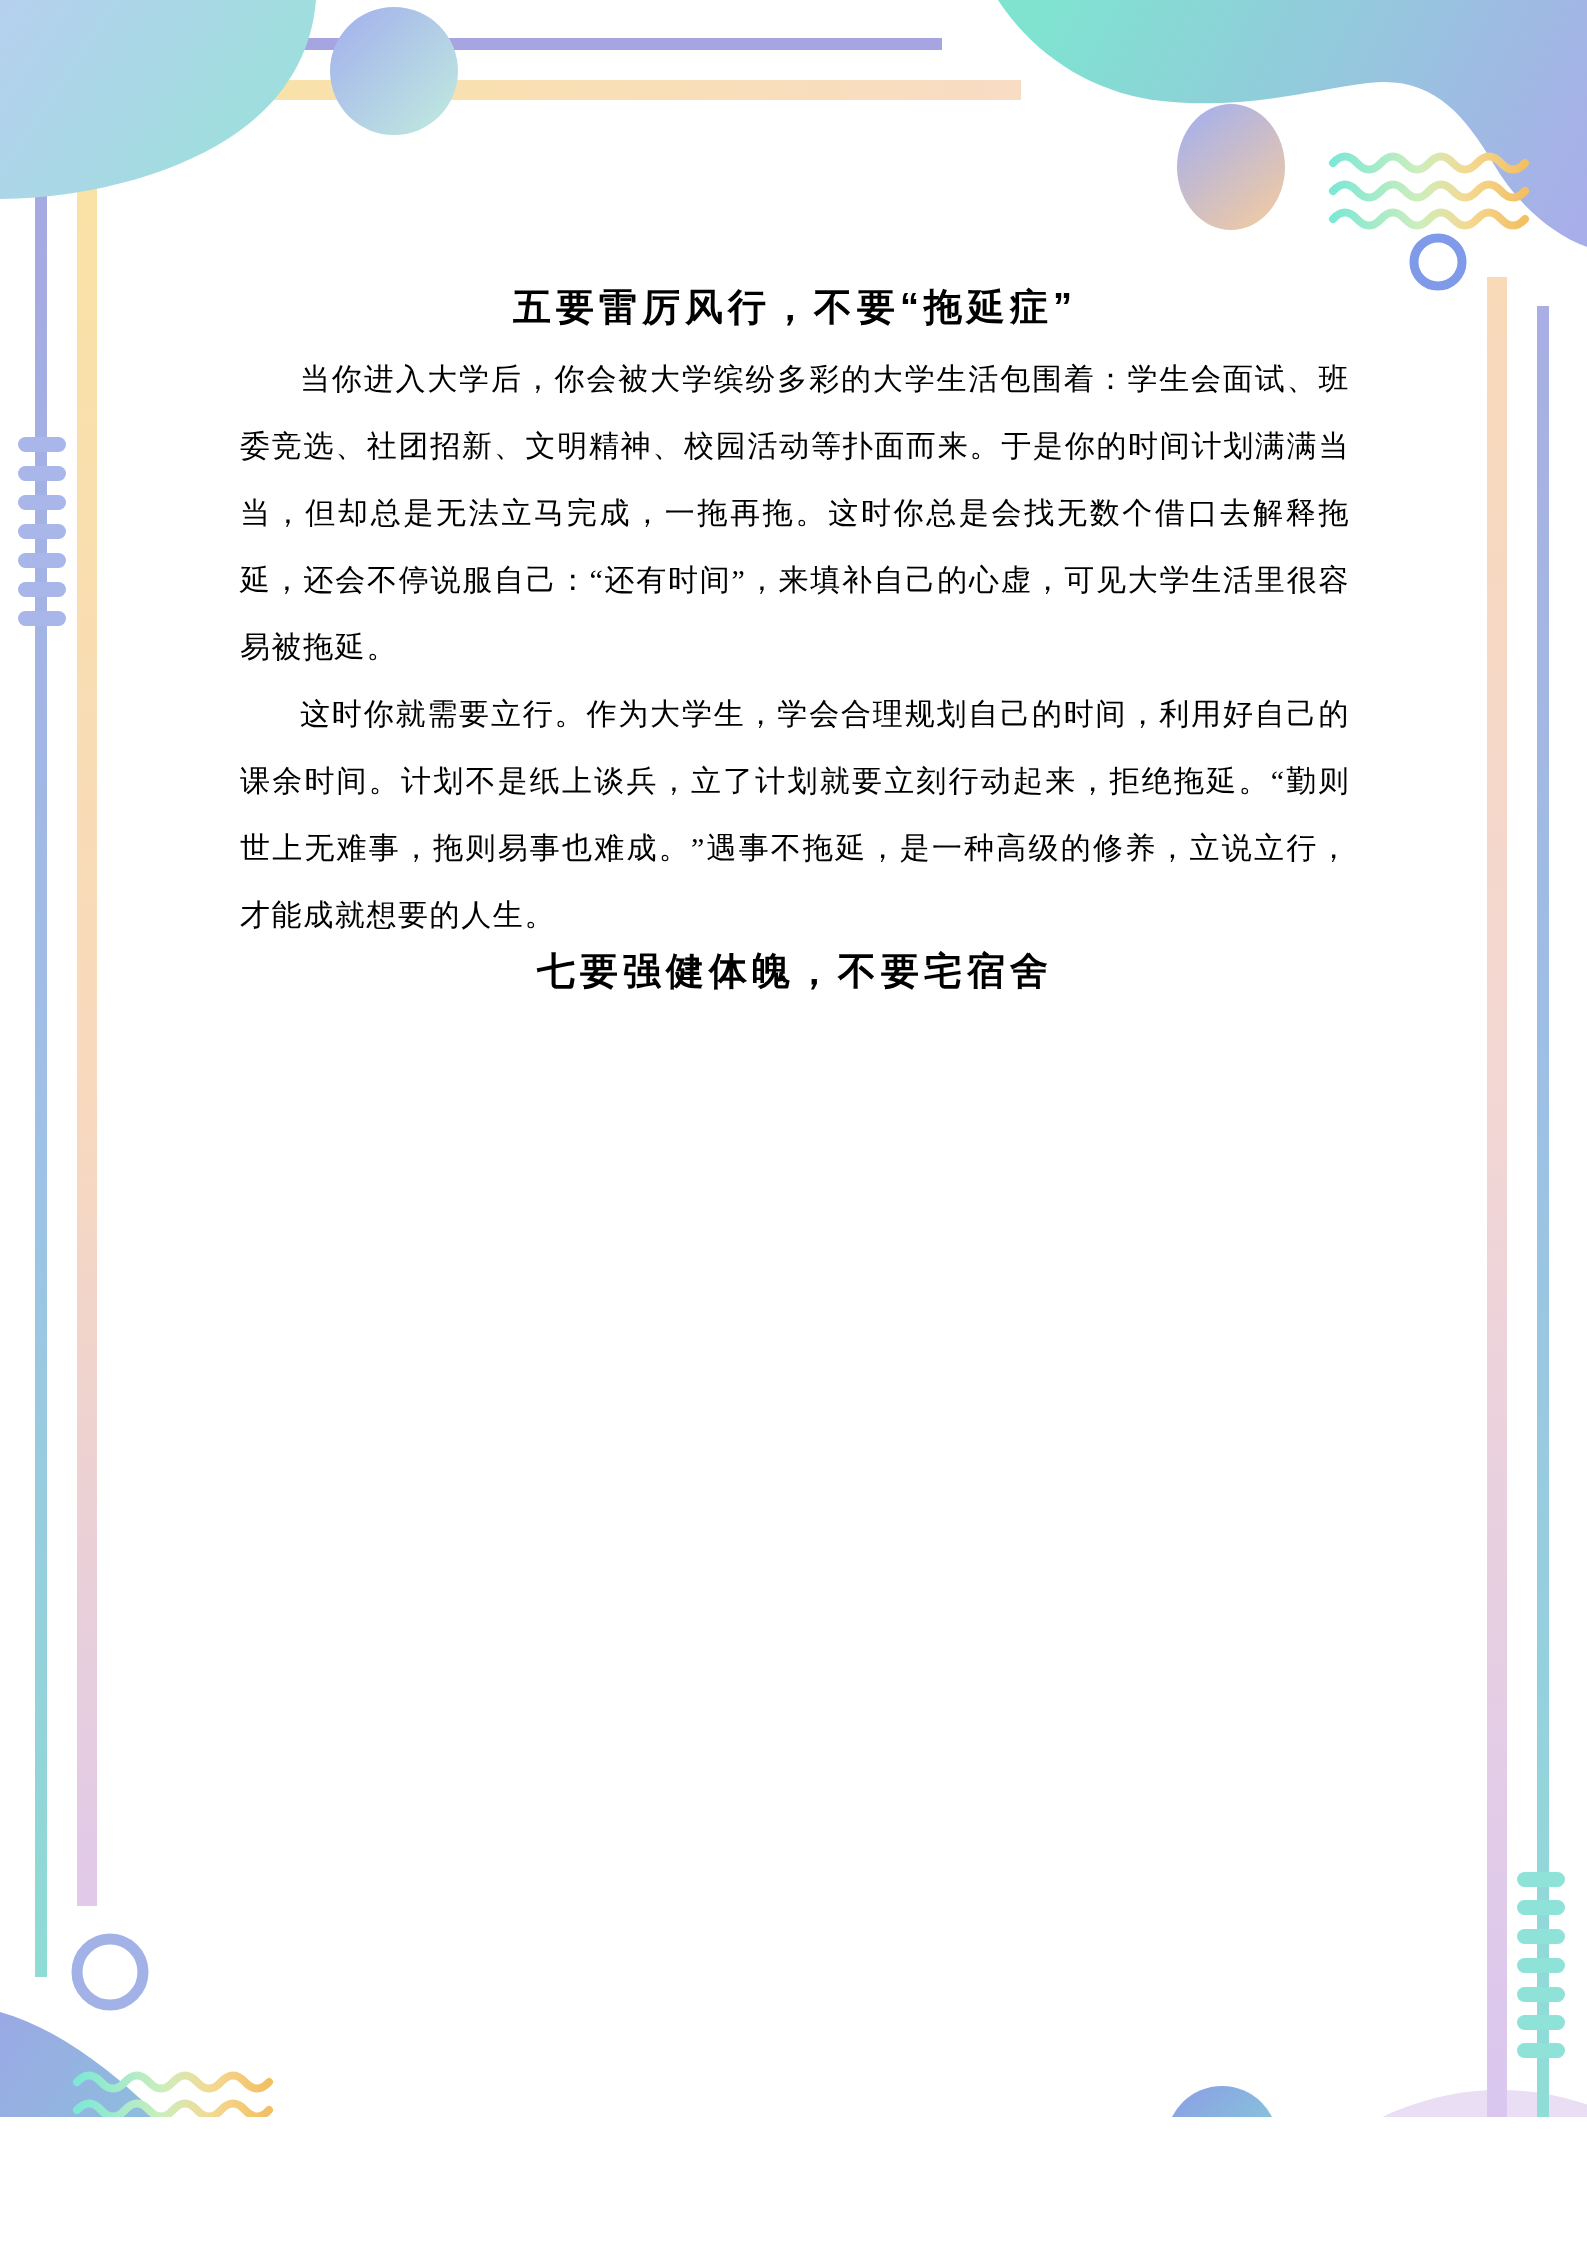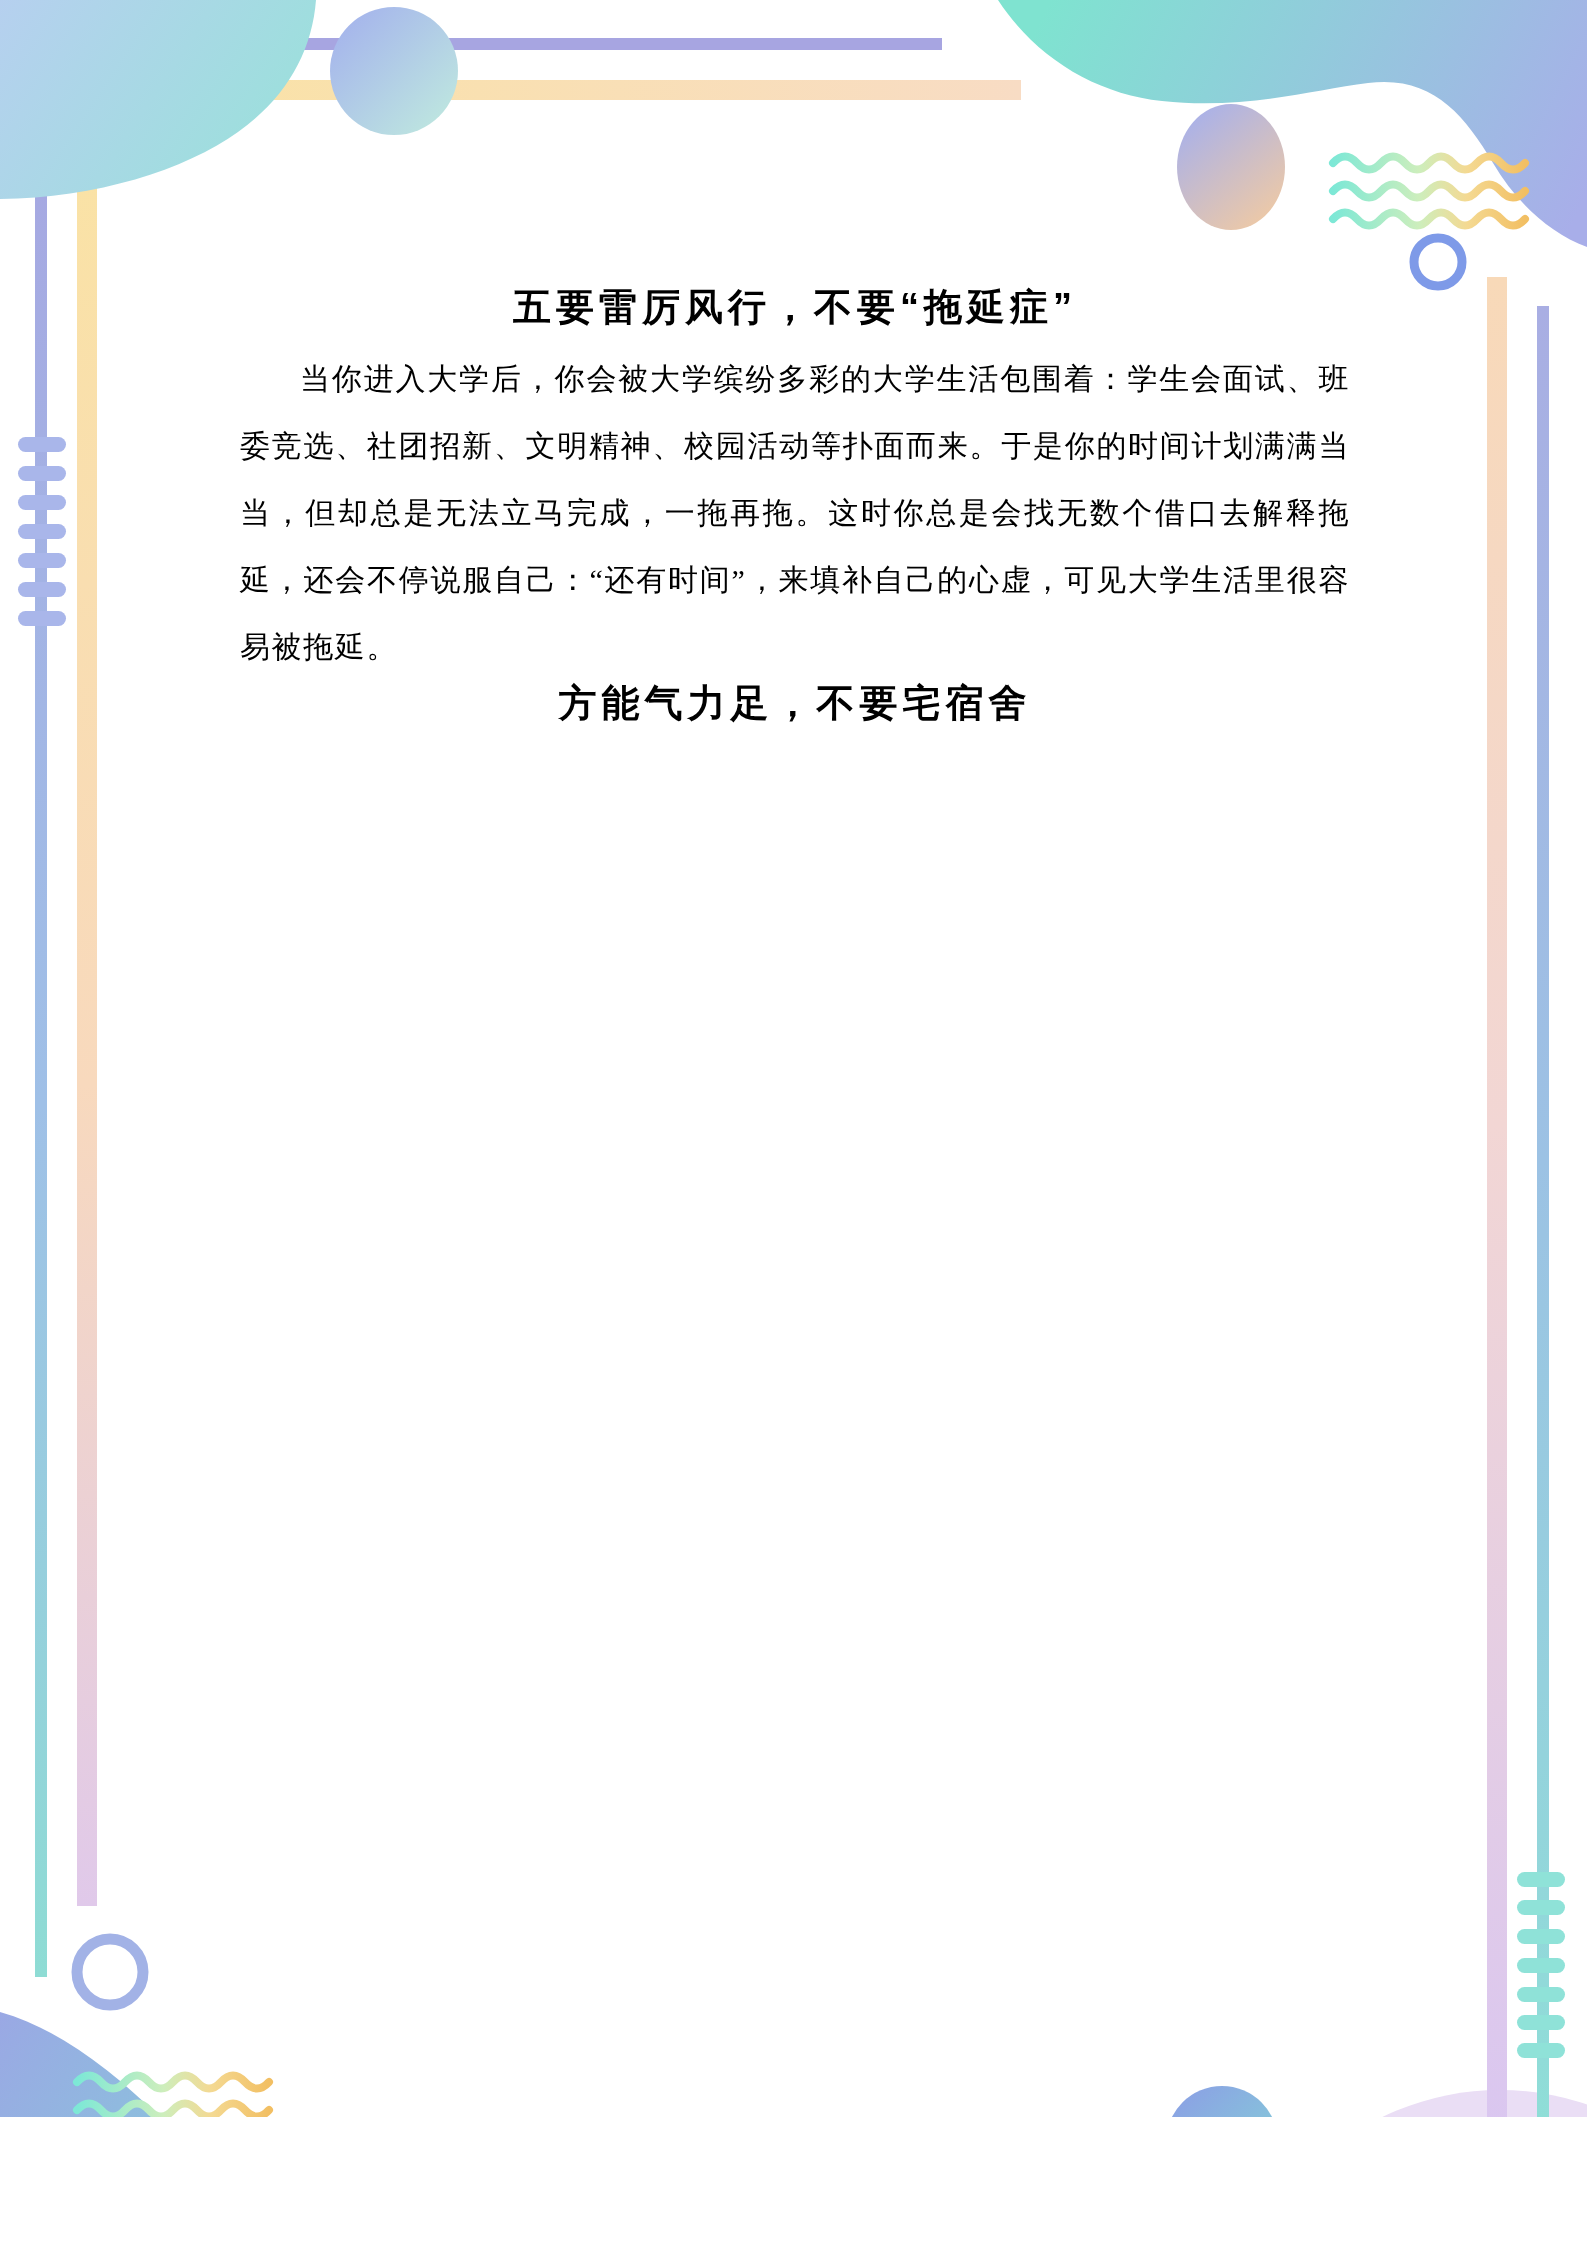--- a/index.html
+++ b/index.html
@@ -194,18 +194,19 @@
     </g>
 
     <g>
       <circle cx="1222" cy="2142" r="56" fill="url(#gradBRCircle)"></circle>
     </g>
   </svg>
 
   <main class="content">
     <h2 class="heading h1">五要雷厉风行，不要“拖延症”</h2>
     <p class="para first">当你进入大学后，你会被大学缤纷多彩的大学生活包围着：学生会面试、班委竞选、社团招新、文明精神、校园活动等扑面而来。于是你的时间计划满满当当，但却总是无法立马完成，一拖再拖。这时你总是会找无数个借口去解释拖延，还会不停说服自己：“还有时间”，来填补自己的心虚，可见大学生活里很容易被拖延。</p>
-
-
-    <h2 class="heading h3">方能气力足，不要宅宿舍</h2>
+    <p class="para">这时你就需要立行。作为大学生，学会合理规划自己的时间，利用好自己的课余时间。计划不是纸上谈兵，立了计划就要立刻行动起来，拒绝拖延。“勤则世上无难事，拖则易事也难成。”遇事不拖延，是一种高级的修养，立说立行，才能成就想要的人生。</p>
+
+
+    <h2 class="heading h3">七要强健体魄，不要宅宿舍</h2>
   </main>
 
 </div>
 
 </body></html>

